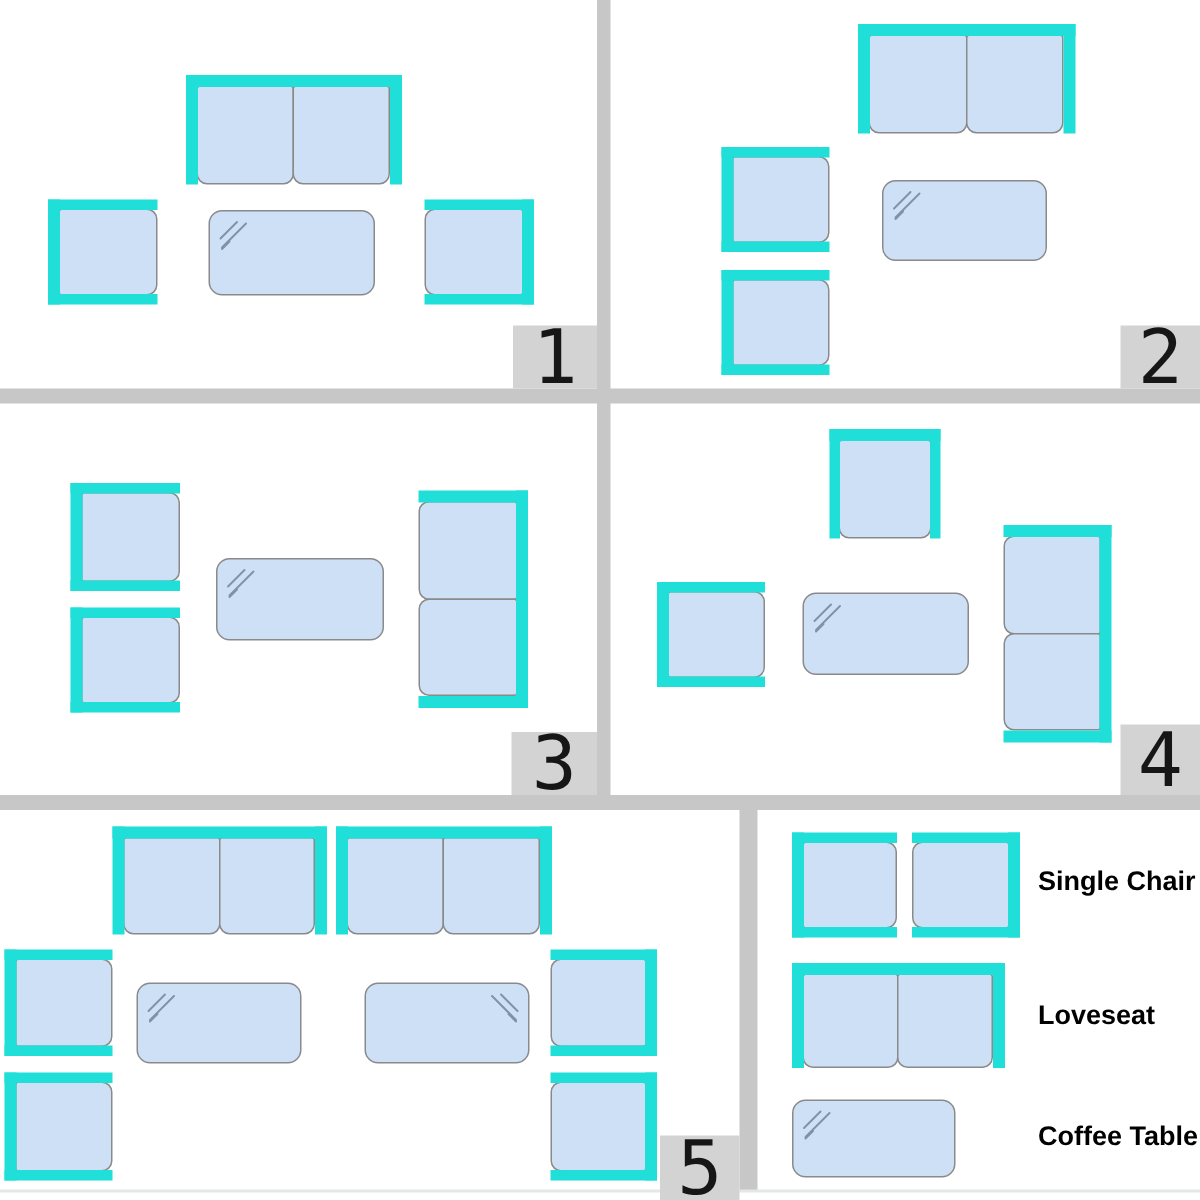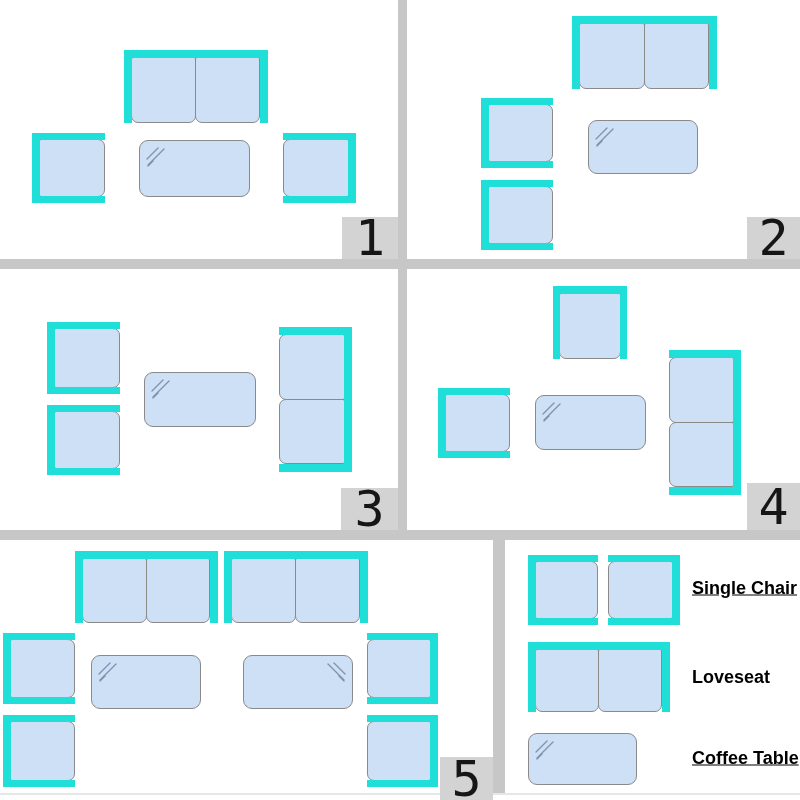--- a/index.html
+++ b/index.html
@@ -246,17 +246,17 @@
         <div class="cushion" style="left: 7px; top: 7px; width: 64px; height: 63px; border-radius: 2px 2px 7px 7px;"></div>
         <div class="cushion" style="left: 70px; top: 7px; width: 64px; height: 63px; border-radius: 2px 2px 7px 7px;"></div>
       </div>
       <div class="furniture coffee_table ctable" style="left: 23px; top: 193px; width: 109px; height: 52px;">
         <svg width="26" height="26" viewBox="0 0 26 26" class="shine">
           <line x1="14" y1="3" x2="3" y2="14" stroke="#7E92AB" stroke-width="1.3" stroke-linecap="round"></line>
           <line x1="20" y1="4" x2="4" y2="20" stroke="#7E92AB" stroke-width="1.3" stroke-linecap="round"></line>
           <line x1="9" y1="16" x2="4" y2="21" stroke="#7E92AB" stroke-width="1.3" stroke-linecap="round"></line>
         </svg>
       </div>
-      <div class="legend-label" style="left: 187px; top: 48px; text-decoration: underline;">Single Chair</div>
+      <div class="legend-label" style="left: 187px; top: 48px;">Single Chair</div>
       <div class="legend-label" style="left: 187px; top: 137px;">Loveseat</div>
-      <div class="legend-label" style="left: 187px; top: 218px; text-decoration: underline;">Coffee Table</div>
+      <div class="legend-label" style="left: 187px; top: 218px;">Coffee Table</div>
     </div>
   </div>
 
 </body></html>

